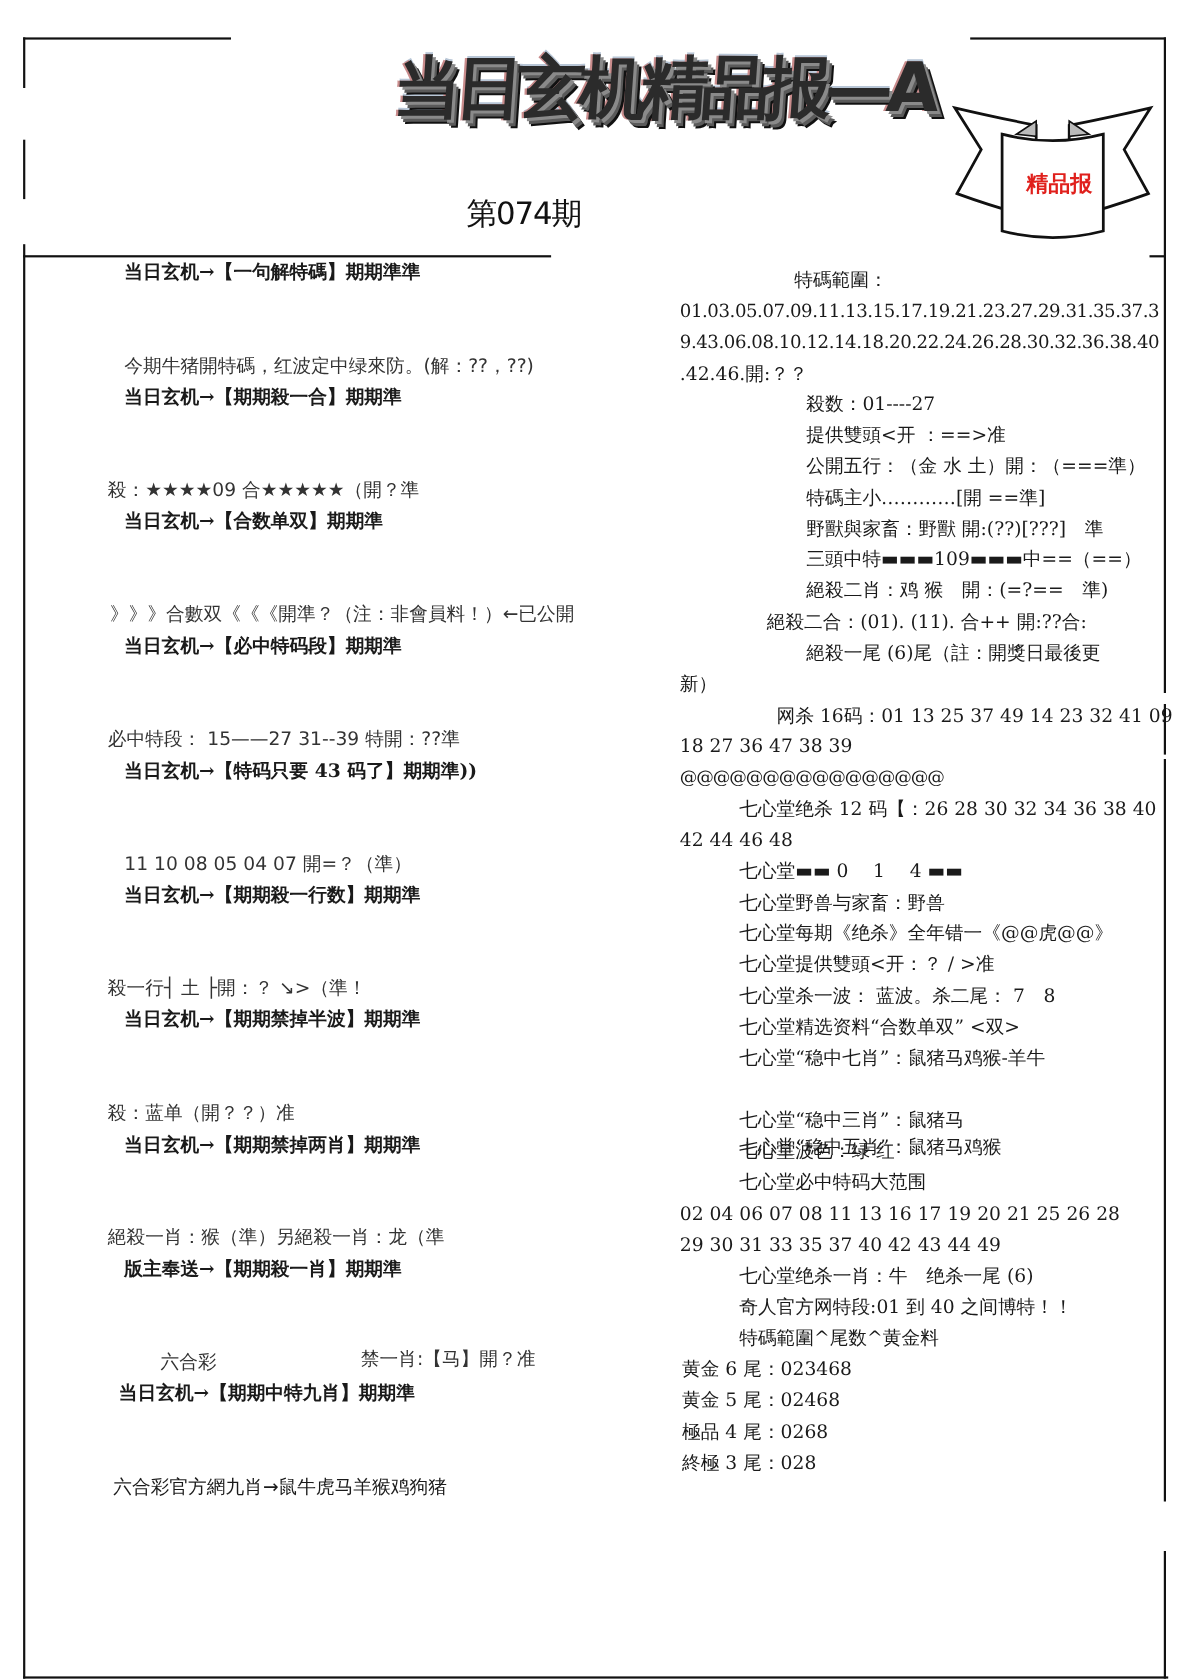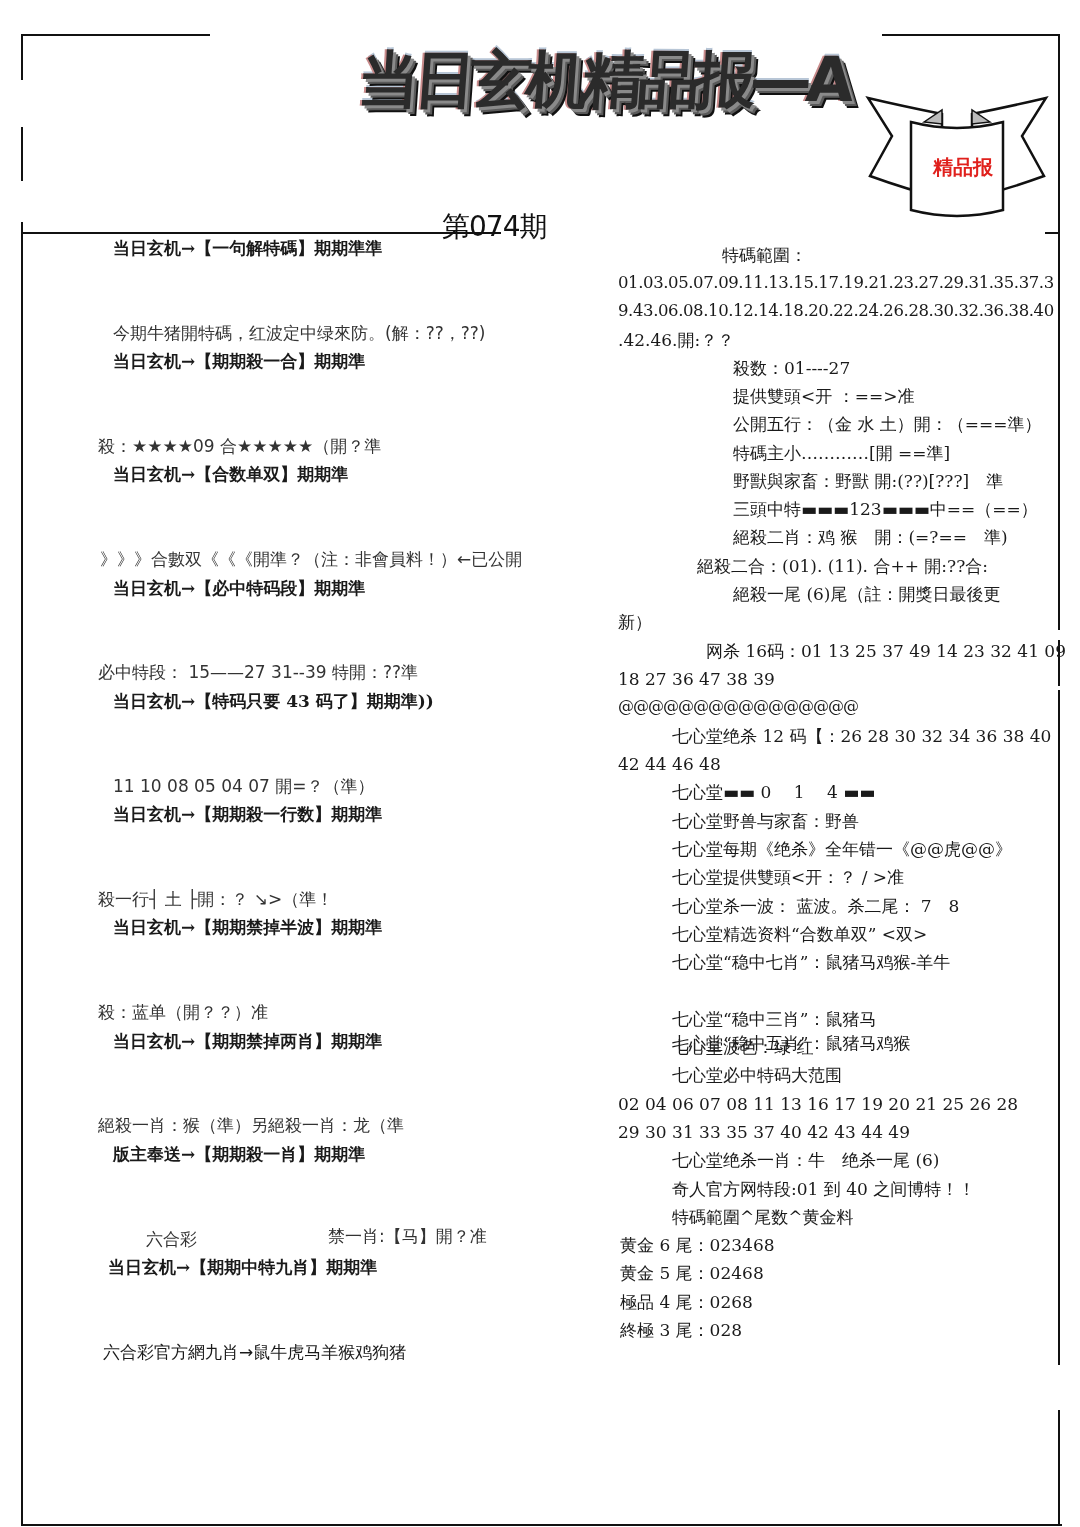--- a/index.html
+++ b/index.html
@@ -16,24 +16,23 @@
       font-family: "DejaVu Sans", sans-serif; font-weight: bold;
       font-size: 62px; letter-spacing: -6px; line-height: 80px;
       color: #2b2b2b;
       text-shadow:
         3px 3px 0 #8a8a8a, 5px 5px 0 #5a5a5a, 7px 7px 0 #111,
         -2px 0 0 #c98c8c, 0 -2px 0 #b8c6d6;
       transform: skewX(-4deg);
       white-space: nowrap;
     }
     .issue {
-      position: absolute; left: 442px; top: 176px;
+      position: absolute; left: 424px; top: 176px;
       font-family: "DejaVu Sans", sans-serif; font-size: 28px; color: #111;
       letter-spacing: -1px;
-      margin-top: 32px;
     }
     .badge { position: absolute; left: 862px; top: 80px; width: 190px; height: 145px; }
     .badge-label {
       position: absolute; left: 933px; top: 154px;
       font-family: "DejaVu Sans", sans-serif; font-weight: bold;
       font-size: 20px; color: #e0201c;
     }
     
     .t { position: absolute; white-space: nowrap; font-size: 17px; line-height: 22px; }
     .b { font-weight: bold; }
@@ -102,21 +101,21 @@
 <div class="t L" style="left:722px;top:244px;">特碼範圍：</div>
 <div class="t" style="left:618px;top:272px;font-size:16.5px;letter-spacing:-0.4px;">01.03.05.07.09.11.13.15.17.19.21.23.27.29.31.35.37.3</div>
 <div class="t" style="left:618px;top:300px;font-size:16.5px;letter-spacing:-0.4px;">9.43.06.08.10.12.14.18.20.22.24.26.28.30.32.36.38.40</div>
 <div class="t" style="left:618px;top:329px;">.42.46.開:？？</div>
 
 <div class="t" style="left:733px;top:357px;">殺数：01----27</div>
 <div class="t" style="left:733px;top:385px;">提供雙頭&lt;开 ：==&gt;准</div>
 <div class="t" style="left:733px;top:413px;">公開五行：（金 水 土）開：（===準）</div>
 <div class="t" style="left:733px;top:442px;">特碼主小…………[開 ==準]</div>
 <div class="t" style="left:733px;top:470px;">野獸與家畜：野獸 開:(??)[???]　準</div>
-<div class="t" style="left:733px;top:498px;">三頭中特▬▬▬123▬▬▬中==（==）</div>
+<div class="t" style="left:733px;top:498px;">三頭中特▬▬▬109▬▬▬中==（==）</div>
 <div class="t" style="left:733px;top:526px;">絕殺二肖：鸡 猴　開：(=?==　準)</div>
 <div class="t" style="left:697px;top:555px;">絕殺二合：(01). (11). 合++ 開:??合:</div>
 <div class="t" style="left:733px;top:583px;">絕殺一尾 (6)尾（註：開獎日最後更</div>
 <div class="t" style="left:618px;top:611px;">新）</div>
 
 <div class="t" style="left:706px;top:640px;">网杀 16码：01 13 25 37 49 14 23 32 41 09</div>
 <div class="t" style="left:618px;top:668px;">18 27 36 47 38 39</div>
 <div class="t" style="left:618px;top:696px;font-size:16px;letter-spacing:-1px;">@@@@@@@@@@@@@@@@</div>
 
 <div class="t" style="left:672px;top:725px;">七心堂绝杀 12 码【：26 28 30 32 34 36 38 40</div>

